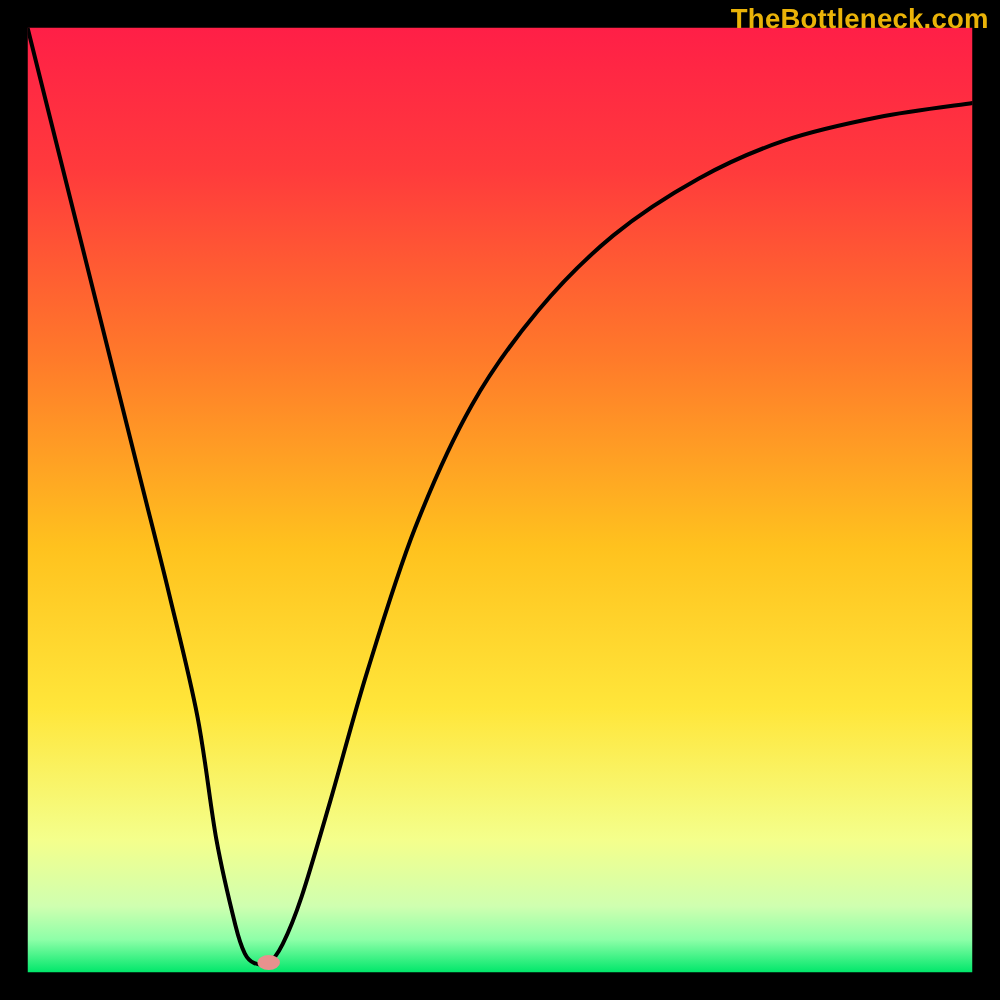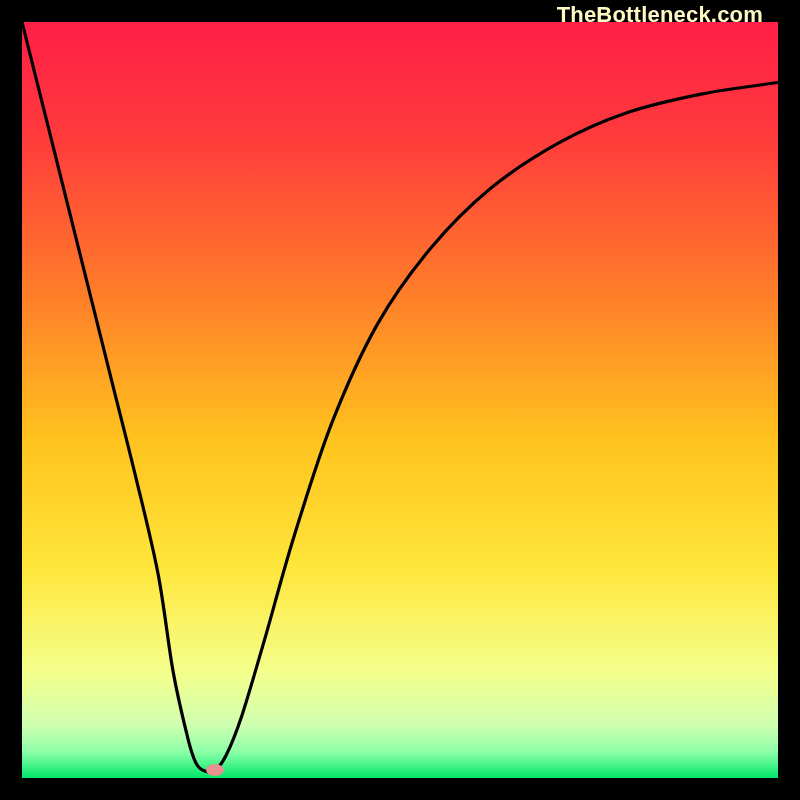--- a/index.html
+++ b/index.html
@@ -21,25 +21,25 @@
   .plot {
     position: absolute;
     left: 0;
     top: 0;
     width: 756px;
     height: 756px;
   }
   .watermark {
     position: absolute;
     top: 2px;
-    right: 37px;
+    right: 9px;
     font-family: Arial, Helvetica, sans-serif;
     font-size: 22px;
     font-weight: 600;
-    color: #fef9c3;
+    color: #eab308;
     letter-spacing: 0.2px;
     user-select: none;
   }
   .marker {
     position: absolute;
     width: 18px;
     height: 12px;
     border-radius: 50%;
     background: #e8918e;
     transform: translate(-50%, -50%);

